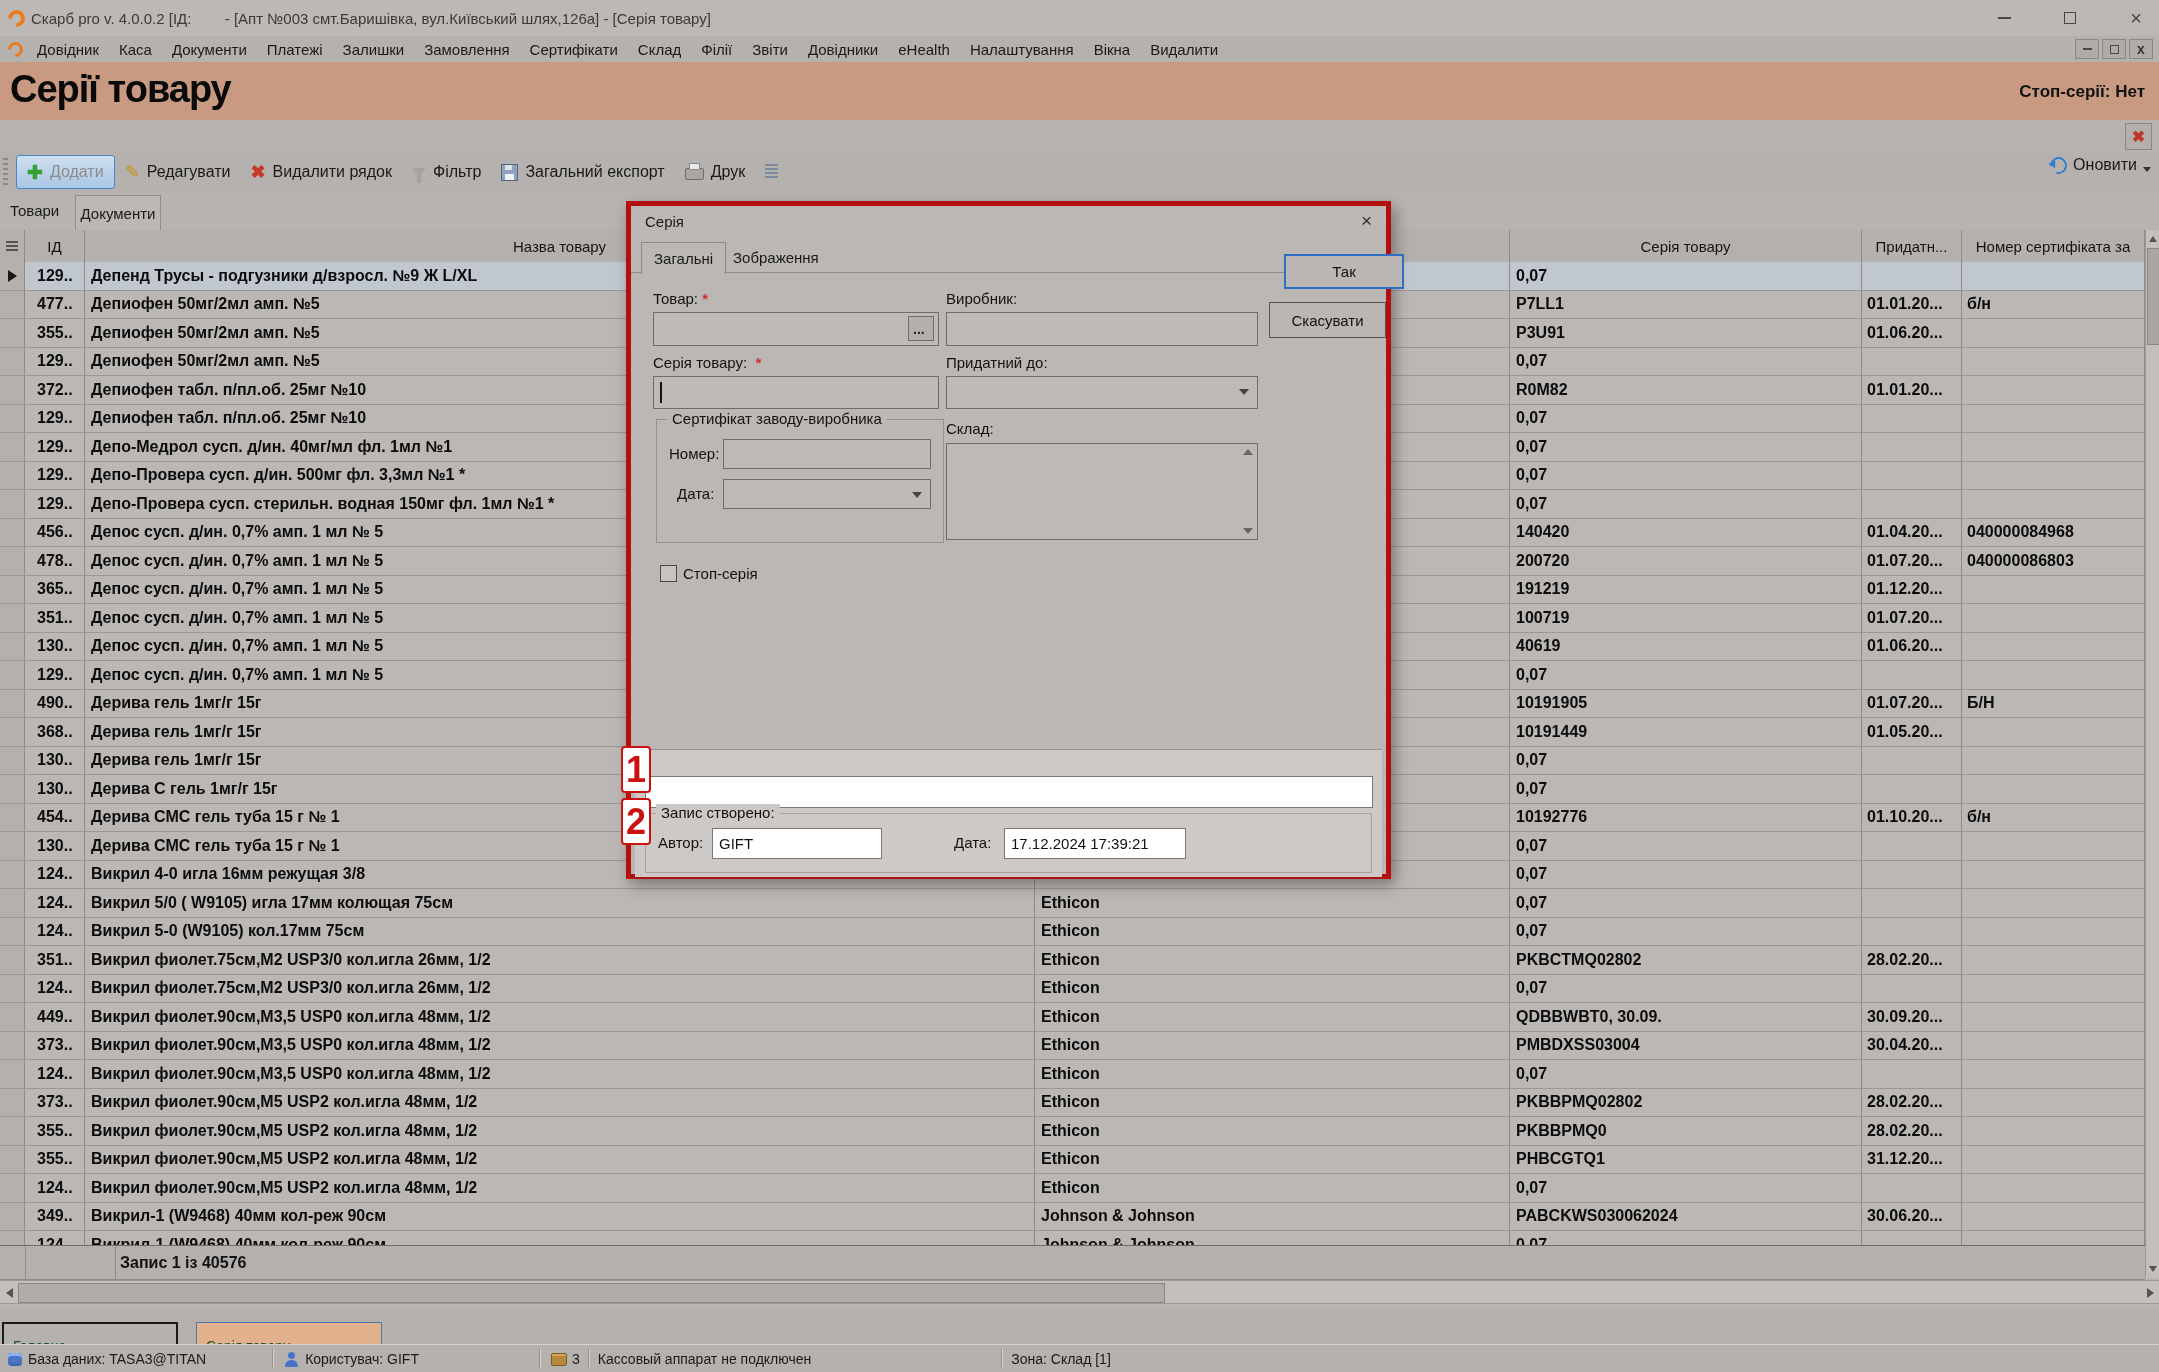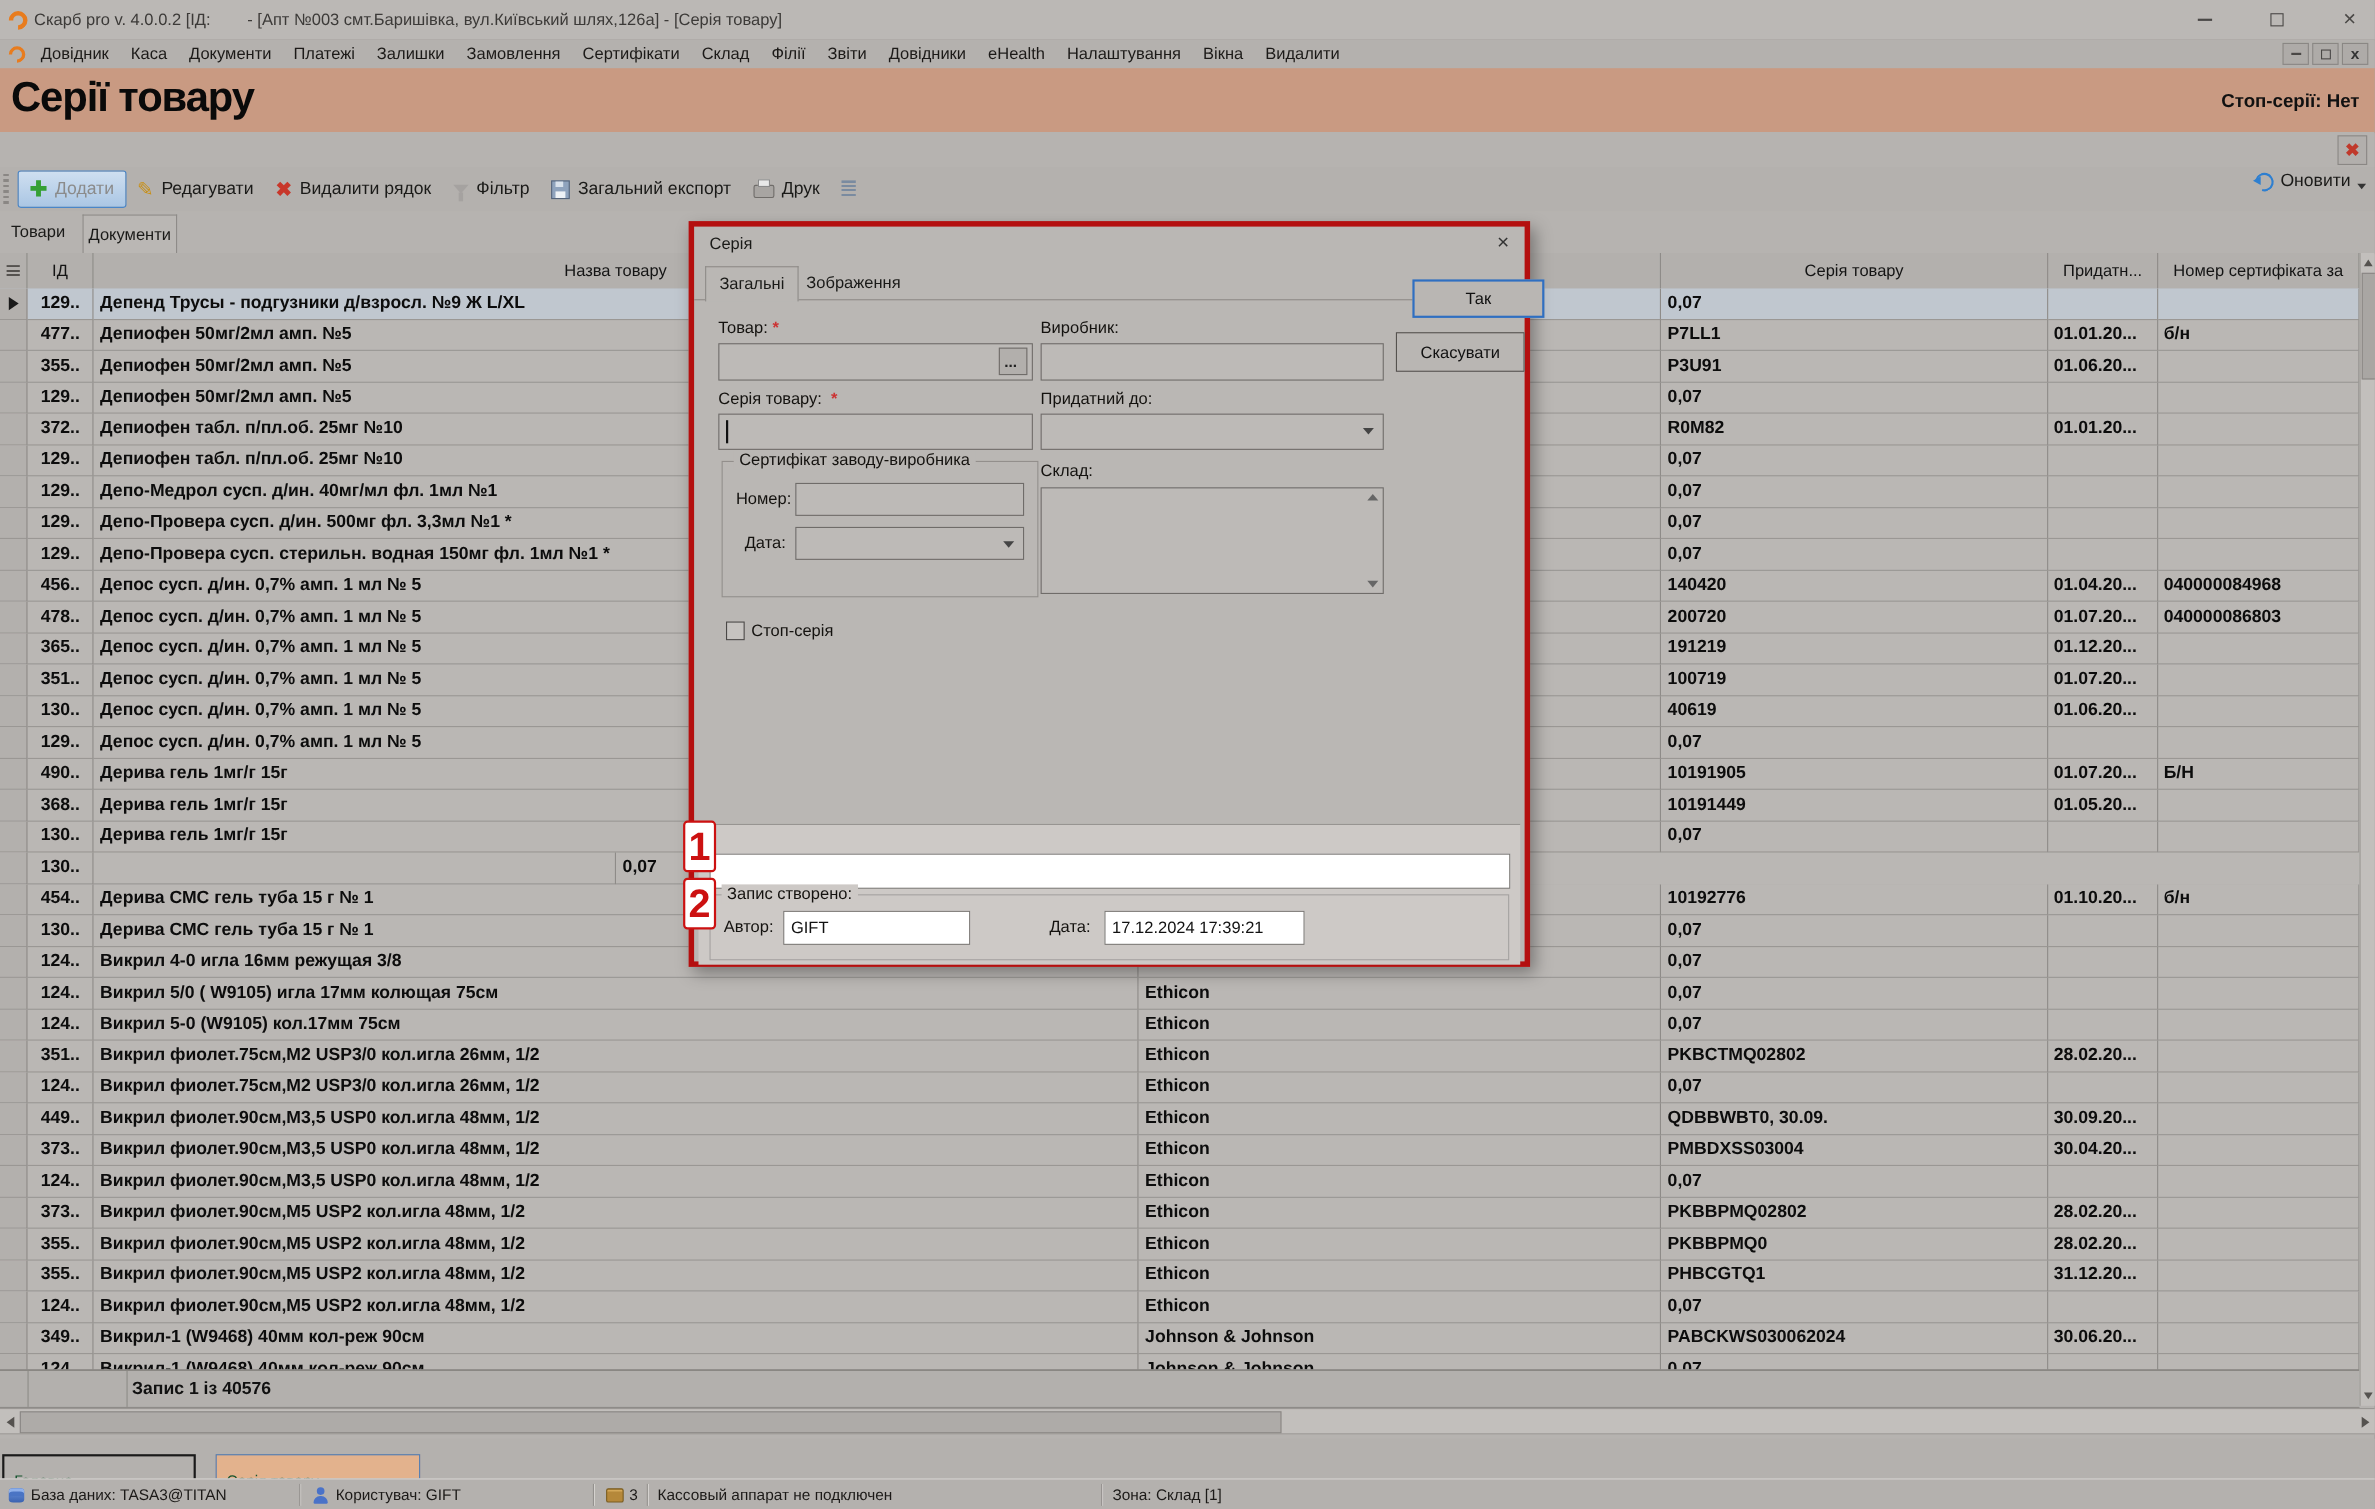--- a/index.html
+++ b/index.html
@@ -452,20 +452,21 @@
         <div class="c name w-name">Дерива гель 1мг/г 15г</div>
         <div class="c manu w-manu"></div>
         <div class="c series w-series">0,07</div>
         <div class="c valid w-valid"></div>
         <div class="c cert w-cert"></div>
       </div>
 
       <div class="grow">
         <div class="c sel w-sel"></div>
         <div class="c id w-id">130..</div>
+        <div class="c name w-name">Дерива С гель 1мг/г 15г</div>
         <div class="c manu w-manu"></div>
         <div class="c series w-series">0,07</div>
         <div class="c valid w-valid"></div>
         <div class="c cert w-cert"></div>
       </div>
 
       <div class="grow">
         <div class="c sel w-sel"></div>
         <div class="c id w-id">454..</div>
         <div class="c name w-name">Дерива СМС гель туба 15 г № 1</div>

